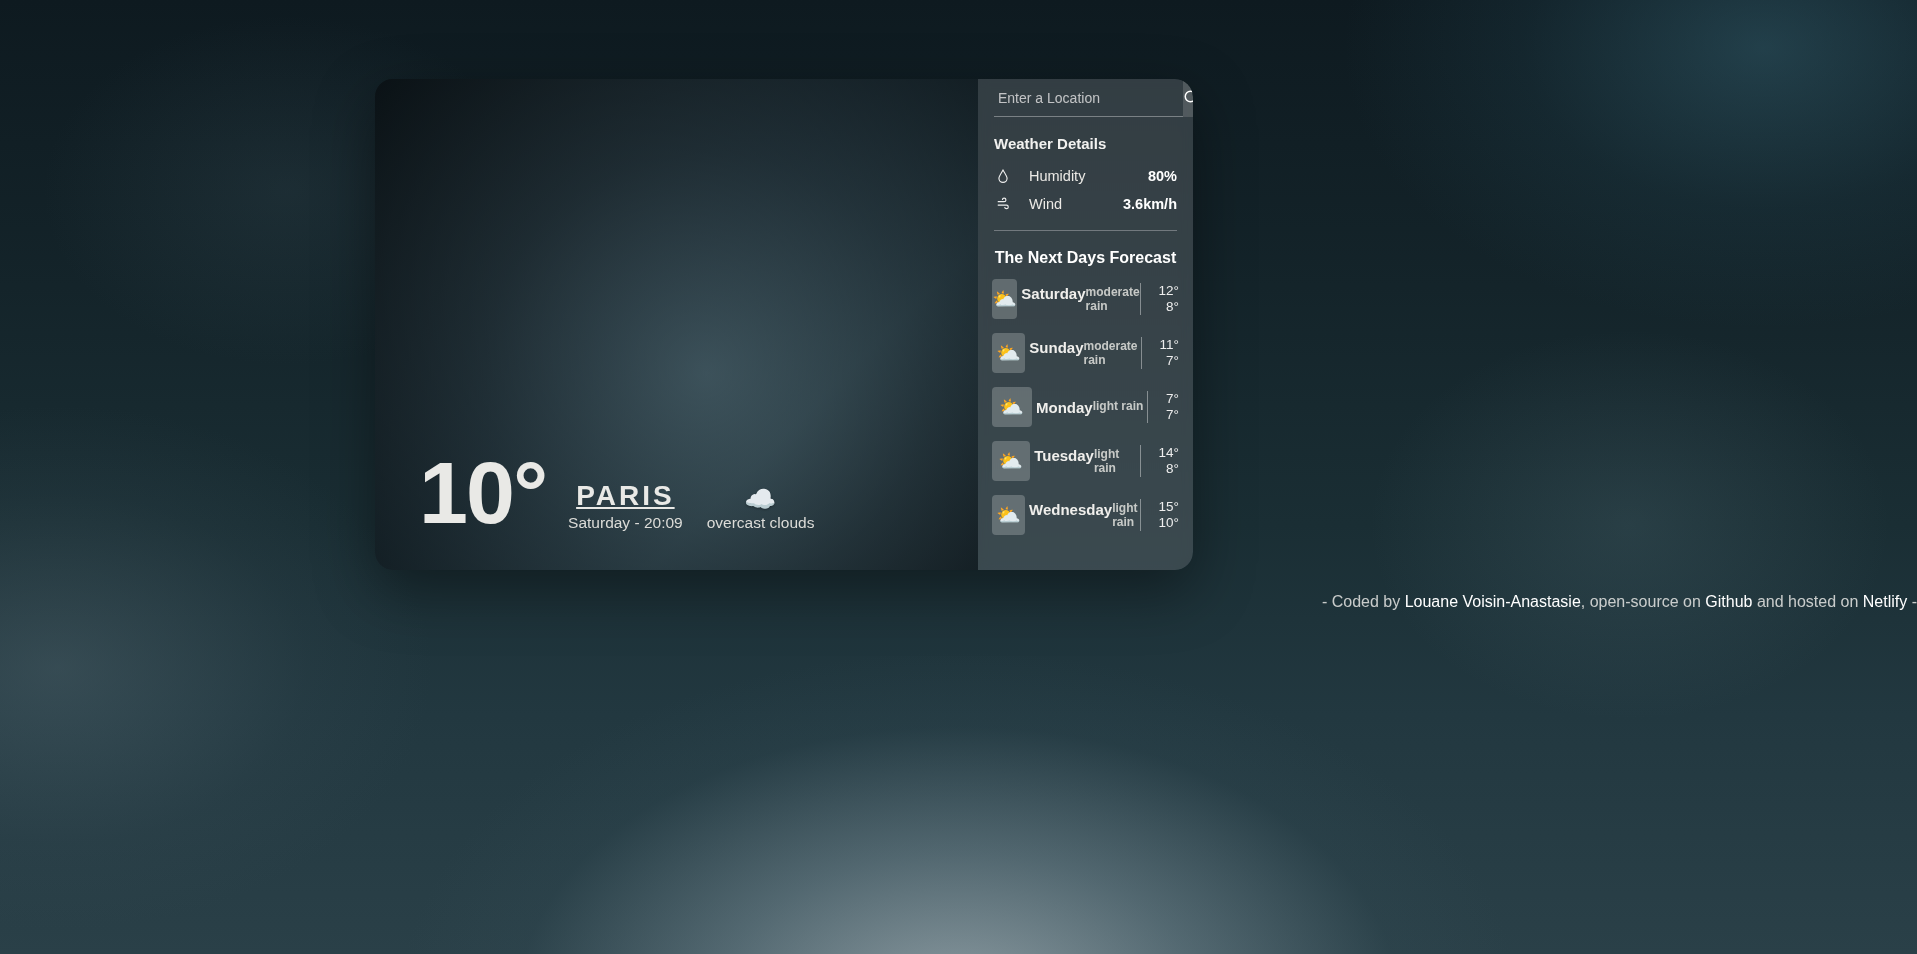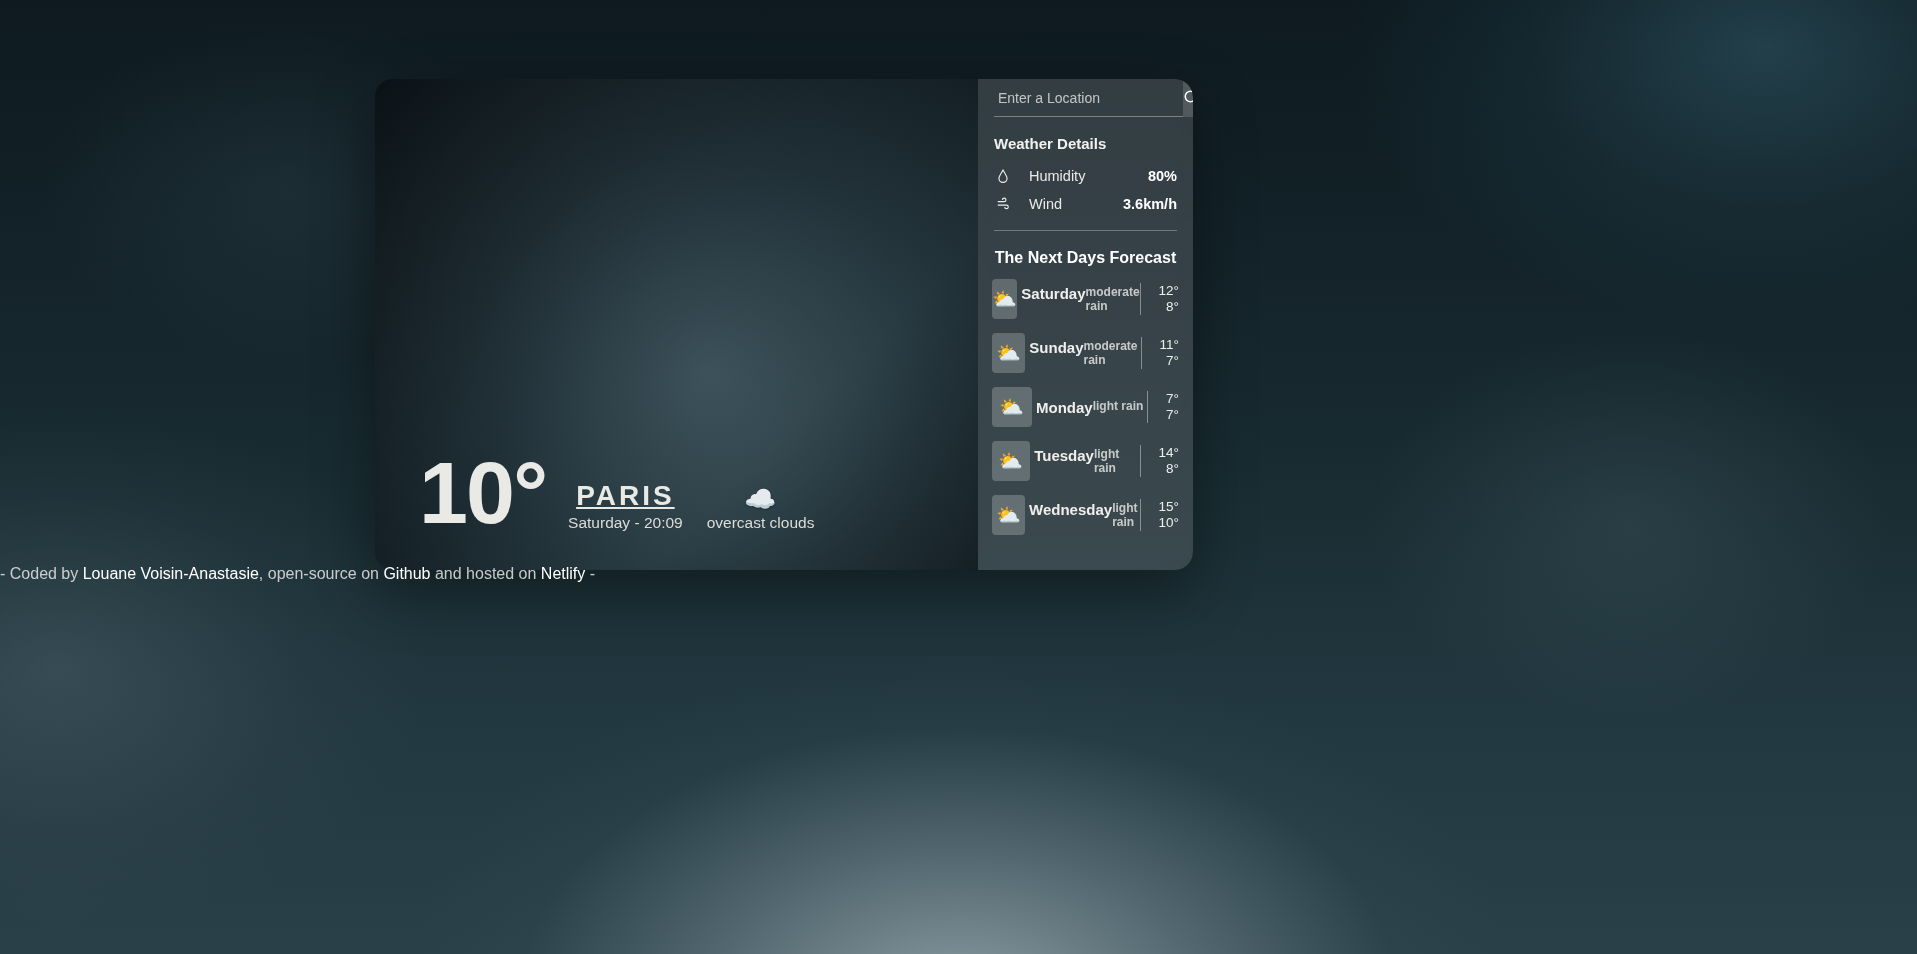--- a/index.html
+++ b/index.html
@@ -147,23 +147,23 @@
     margin-left: auto;
     border-left: 1px solid rgba(255,255,255,0.4);
     padding-left: 18px;
     text-align: right;
     display: flex; flex-direction: column;
   }
   .fc-hi, .fc-lo { font-size: 13.5px; color: #eee; line-height: 1.15; }
 
   .footer {
     position: absolute;
-    top: 565px;
+    top: 593px;
     width: 100%;
-    text-align: left;
+    text-align: right;
     font-size: 16px;
     color: rgba(230,230,228,0.85);
   }
   .footer .link { color: #fff; cursor: pointer; }
 </style>
 </head>
 <body>
 
 <div class="bg"></div>
 

